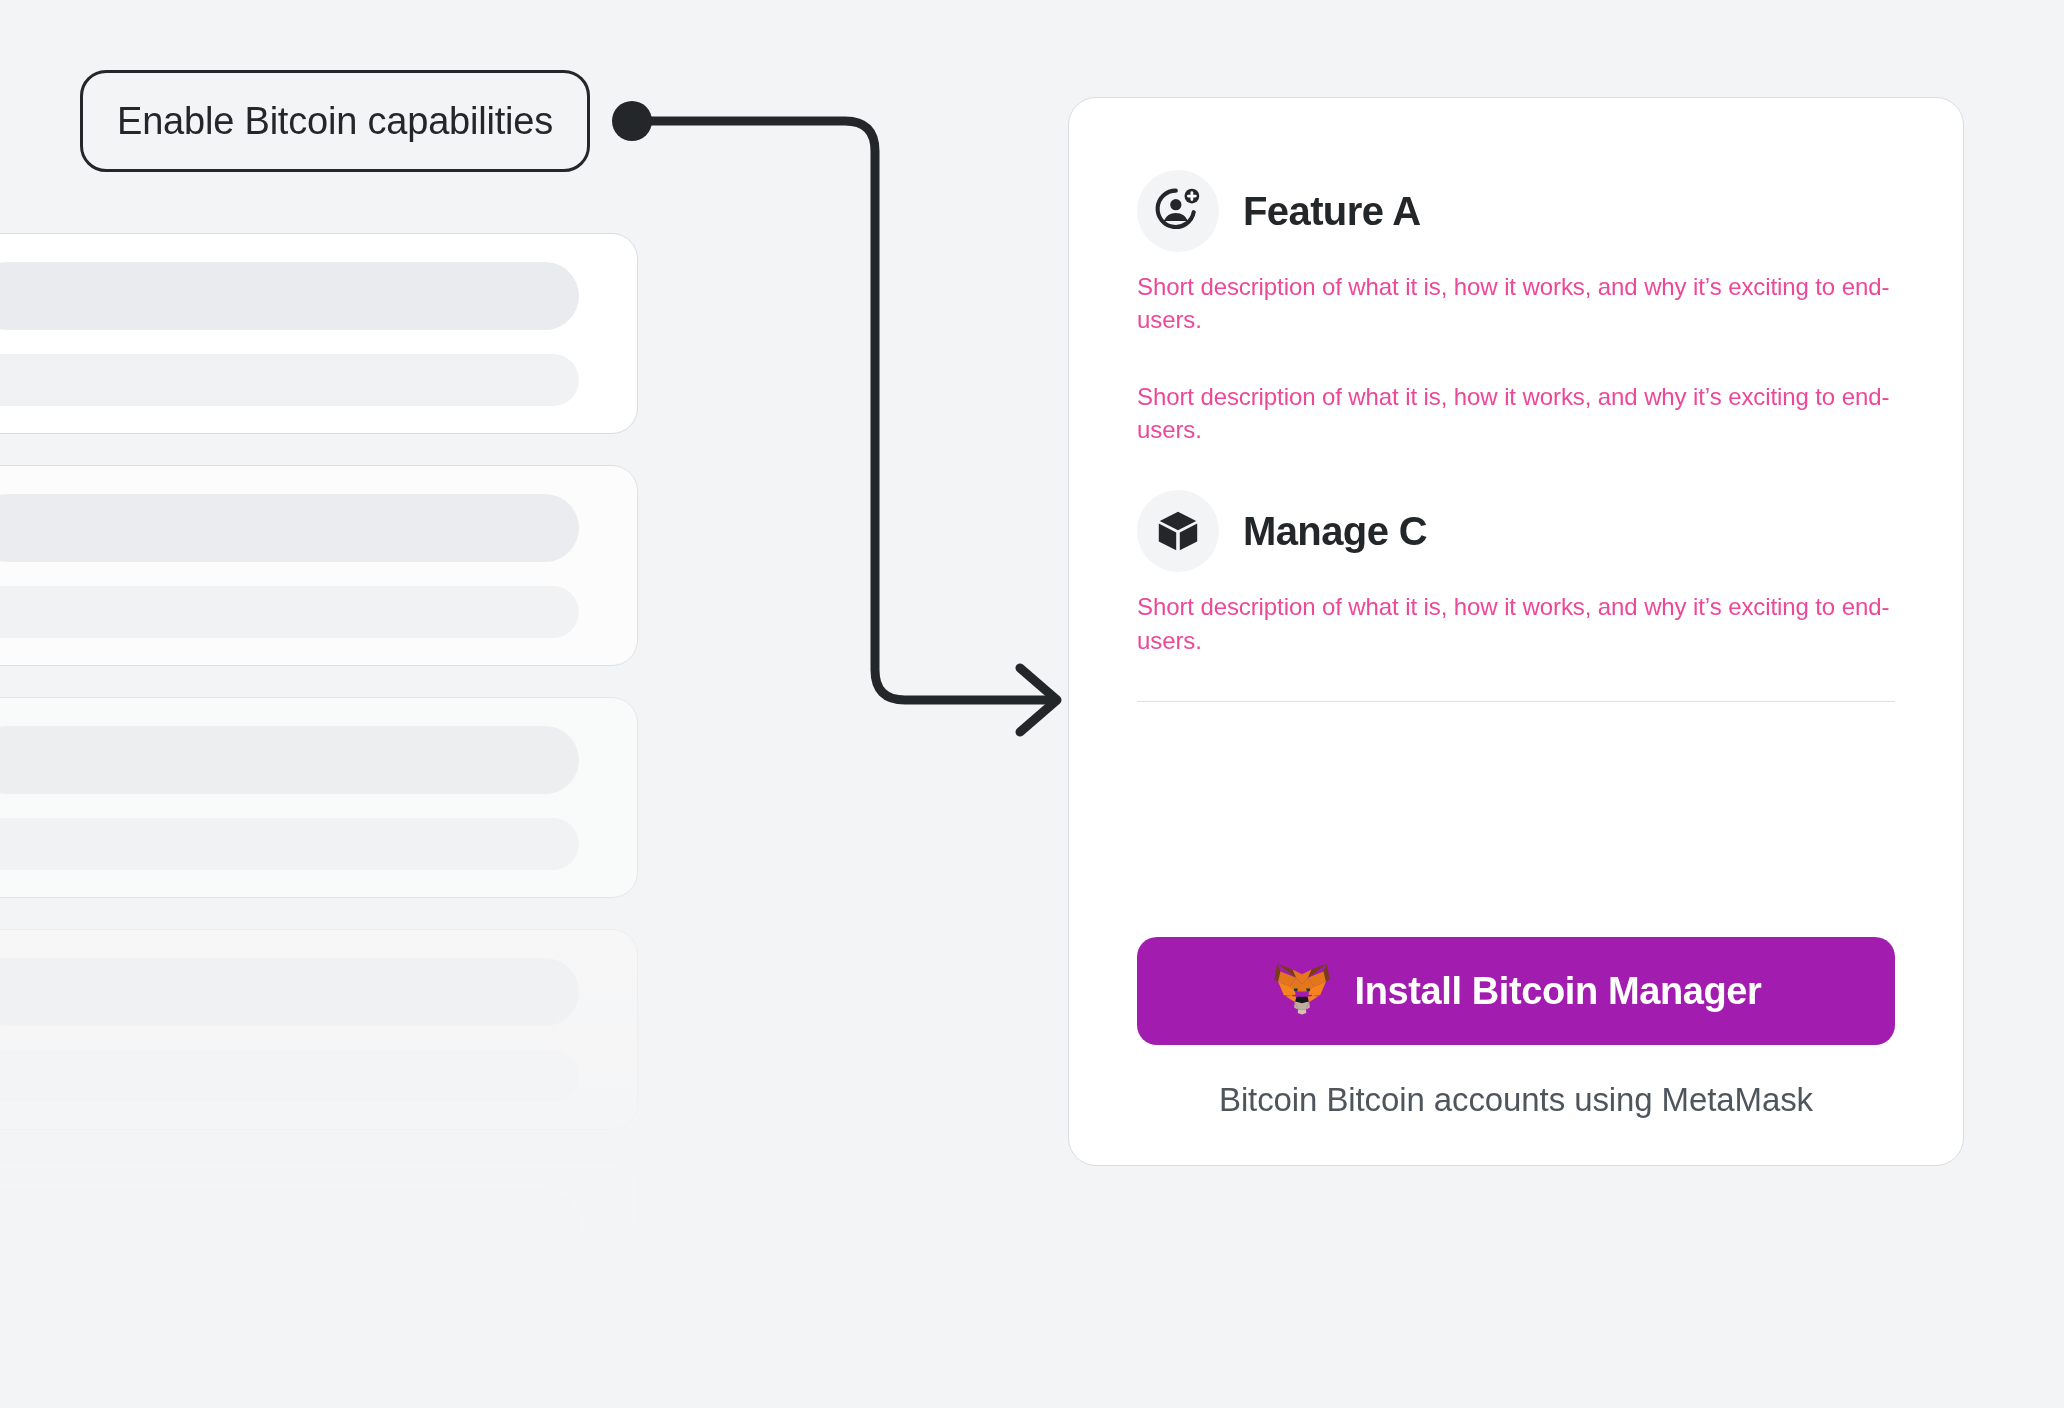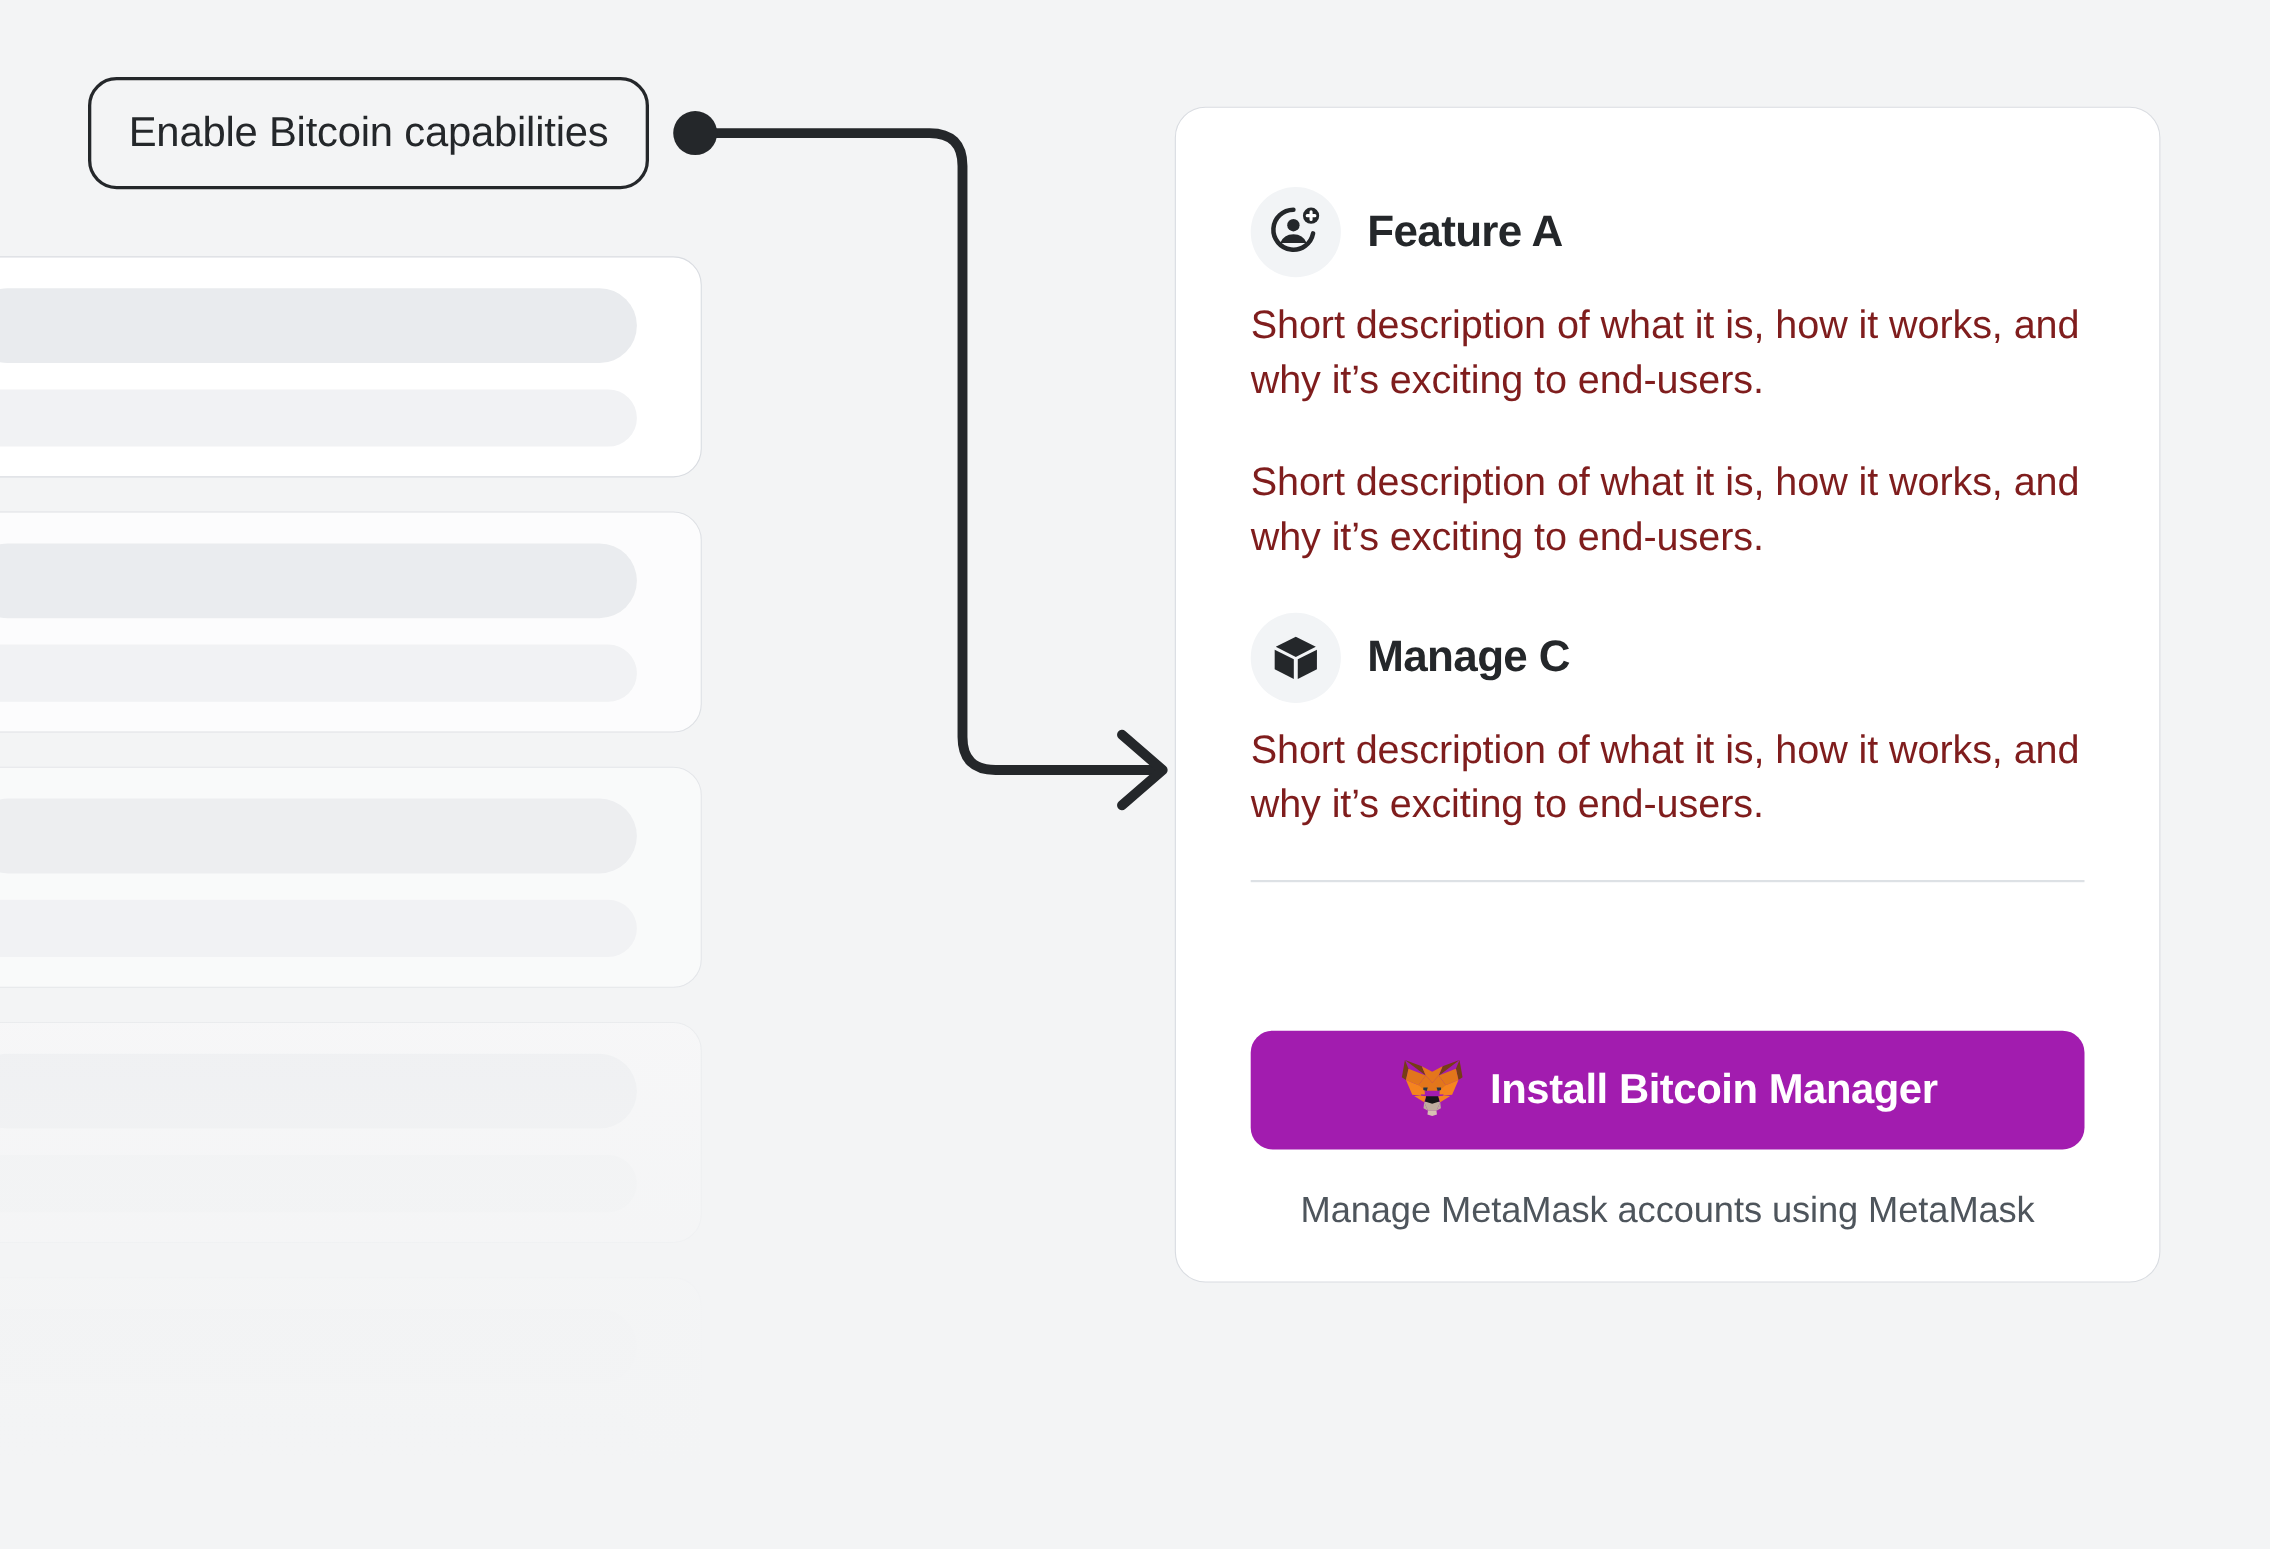--- a/index.html
+++ b/index.html
@@ -142,23 +142,23 @@
   }
 
   .feature-title {
     font-size: 40px;
     font-weight: 700;
     color: #24272A;
     letter-spacing: -0.6px;
   }
 
   .feature-desc {
-    font-size: 36px;
+    font-size: 24px;
     line-height: 1.38;
-    color: #7f1d1d;
+    color: #ec4899;
     max-width: 800px;
     letter-spacing: -0.1px;
   }
 
   .card-divider {
     height: 1.5px;
     background: #DDE1E5;
     margin-top: 44px;
   }
 
@@ -296,17 +296,17 @@
             <path d="M16.4 22.8h7.2l0.6 3.1-4.2 1.2-4.2-1.2z" fill="#161616"></path>
             <path d="M13.6 22.4 16.4 22.8 15.3 26.3 9.4 22.6z" fill="#F5841F"></path>
             <path d="M26.4 22.4 23.6 22.8 24.7 26.3 30.6 22.6z" fill="#F5841F"></path>
             <path d="M15.3 26.3 17.5 31.2 14.9 29.8z" fill="#C0AD9E"></path>
             <path d="M24.7 26.3 22.5 31.2 25.1 29.8z" fill="#C0AD9E"></path>
             <path d="M17.5 31.2h5l0.3 2.2-2.8 0.9-2.8-0.9z" fill="#D7C1B3"></path>
           </svg>
         </span>
         <span class="install-label">Install Bitcoin Manager</span>
       </button>
-      <div class="footer-note">Manage MetaMask accounts using MetaMask</div>
+      <div class="footer-note">Bitcoin Bitcoin accounts using MetaMask</div>
     </div>
 
   </div>
 </div>
 
 </body></html>

